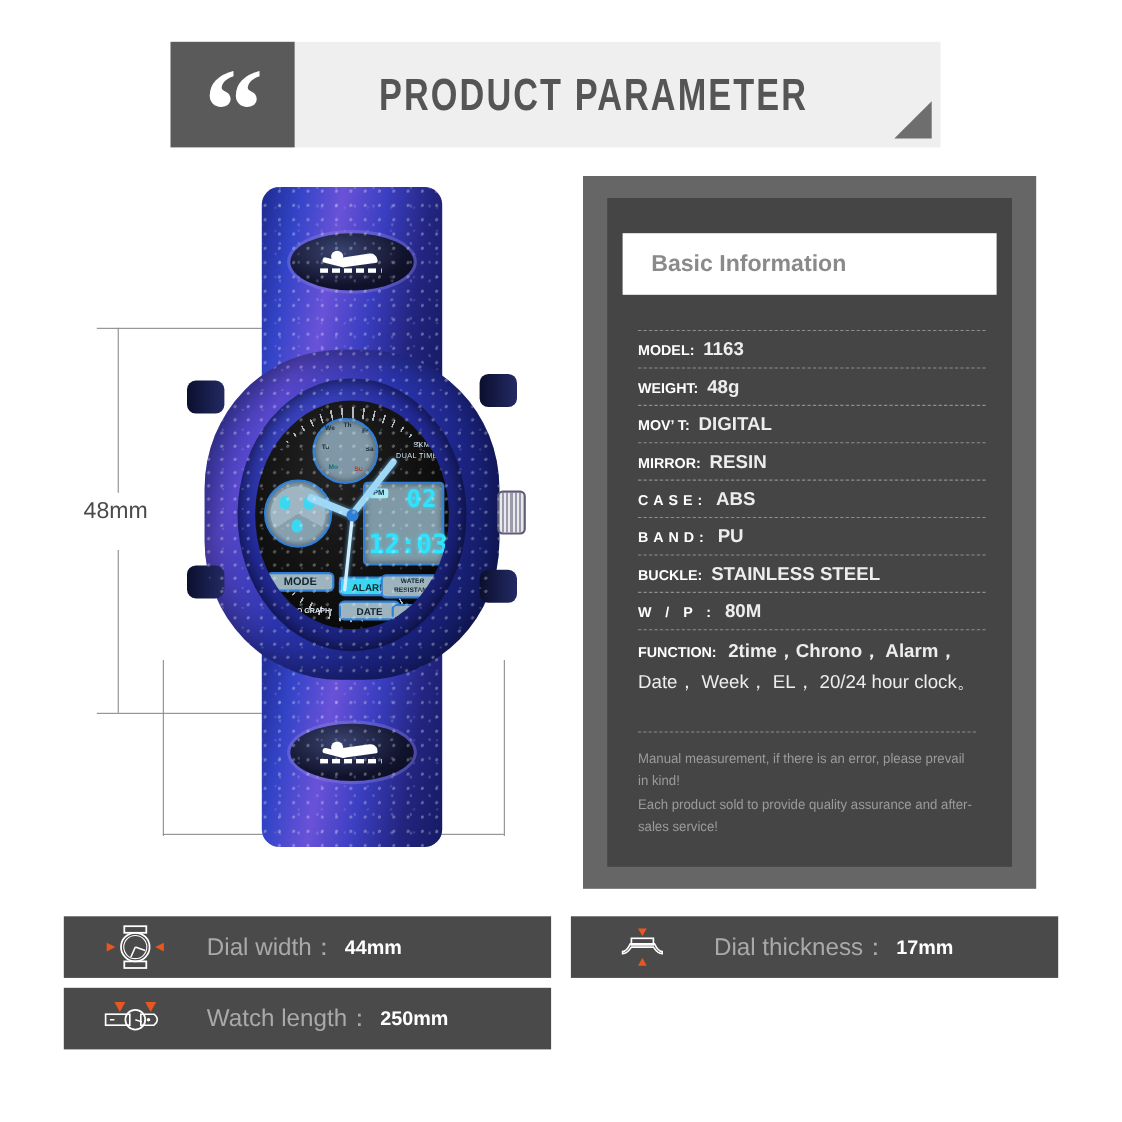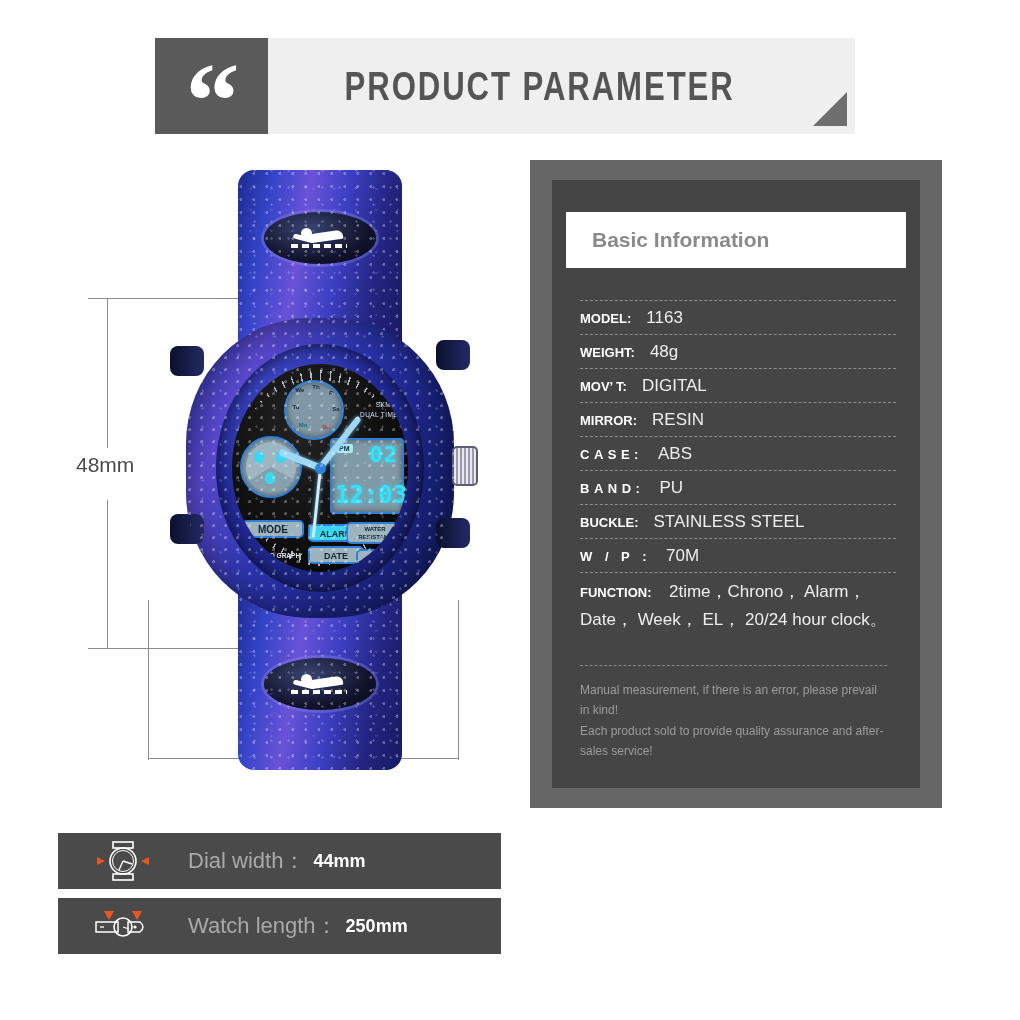--- a/index.html
+++ b/index.html
@@ -248,21 +248,21 @@
   .spec-row {
     border-top: 1px dashed #8d8d8d;
     padding: 7px 0 6px 0;
     display: flex; align-items: baseline;
   }
   .spec-key {
     color: #ffffff; font-size: 13px; font-weight: 700; white-space: nowrap;
   }
   .spec-key.sp { letter-spacing: 4.5px; }
   .spec-val {
-    color: #ededed; font-size: 17px; font-weight: 400; padding-left: 8px; margin-left: 7px;
+    color: #ededed; font-size: 17px; font-weight: 700; padding-left: 8px;
   }
   .spec-row.fn { display: block; }
   .spec-row.fn .spec-val { padding-left: 6px; }
   .fn-line2 { color: #ededed; font-size: 17px; padding-top: 5px; }
   .disclaimer {
     position: absolute; left: 28px; bottom: 26px; width: 320px;
     border-top: 1px dashed #8d8d8d; padding-top: 14px;
     color: #9b9b9b; font-size: 12.5px; line-height: 1.65;
     transform: scaleX(0.96); transform-origin: left;
   }
@@ -419,21 +419,21 @@
       <div class="spec-row">
         <span class="spec-key sp">BAND:</span>
         <span class="spec-val">PU</span>
       </div>
       <div class="spec-row">
         <span class="spec-key">BUCKLE:</span>
         <span class="spec-val">STAINLESS STEEL</span>
       </div>
       <div class="spec-row">
         <span class="spec-key sp">W / P :</span>
-        <span class="spec-val">70M</span>
+        <span class="spec-val">80M</span>
       </div>
       <div class="spec-row fn">
         <span class="spec-key">FUNCTION:</span>
         <span class="spec-val">2time，Chrono， Alarm，</span>
         <div class="fn-line2">Date， Week， EL， 20/24 hour clock。</div>
       </div>
     </div>
 
     <div class="disclaimer">
       <div>Manual measurement, if there is an error, please prevail in kind!</div>
@@ -456,20 +456,32 @@
           <line x1="32" y1="21" x2="41" y2="24" stroke="#fff" stroke-width="1.4"></line>
           <line x1="32" y1="21" x2="28" y2="30" stroke="#fff" stroke-width="1.4"></line>
           <polygon points="6,17 14,21 6,25" fill="#e8571f"></polygon>
           <polygon points="58,17 50,21 58,25" fill="#e8571f"></polygon>
         </svg>
       </div>
       <span class="card-label">Dial width：</span>
       <span class="card-value">44mm</span>
     </div>
 
+    <div class="card">
+      <div class="card-icon">
+        <svg width="64" height="42" viewBox="0 0 64 42">
+          <path d="M14 27 C18 27 20 24 22 21 L42 21 C44 24 46 27 50 27 L50 25 C47 25 45 22 43 18 L21 18 C19 22 17 25 14 25 Z" fill="none" stroke="#fff" stroke-width="1.5"></path>
+          <rect x="22" y="13" width="20" height="6" fill="none" stroke="#fff" stroke-width="1.5"></rect>
+          <polygon points="28,4 36,4 32,11" fill="#e8571f"></polygon>
+          <polygon points="28,38 36,38 32,31" fill="#e8571f"></polygon>
+        </svg>
+      </div>
+      <span class="card-label">Dial thickness：</span>
+      <span class="card-value">17mm</span>
+    </div>
   </div>
 
   <div class="card-row">
 
 
     <div class="card">
       <div class="card-icon">
         <svg width="70" height="42" viewBox="0 0 70 42">
           <rect x="8" y="17" width="22" height="10" fill="none" stroke="#fff" stroke-width="1.5"></rect>
           <path d="M40 17 L52 17 Q58 22 52 27 L40 27 Z" fill="none" stroke="#fff" stroke-width="1.5"></path>

